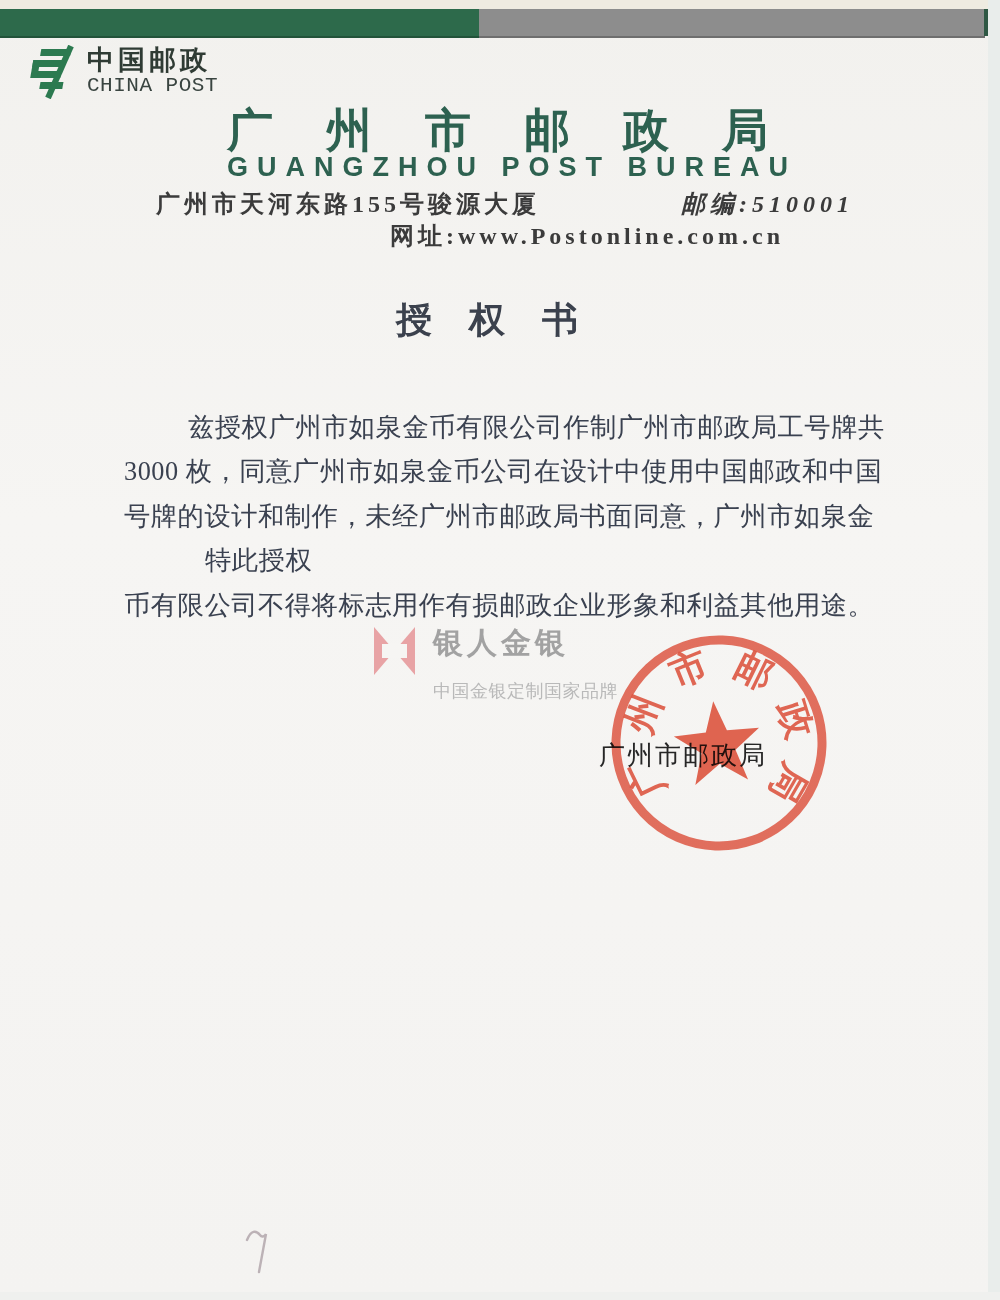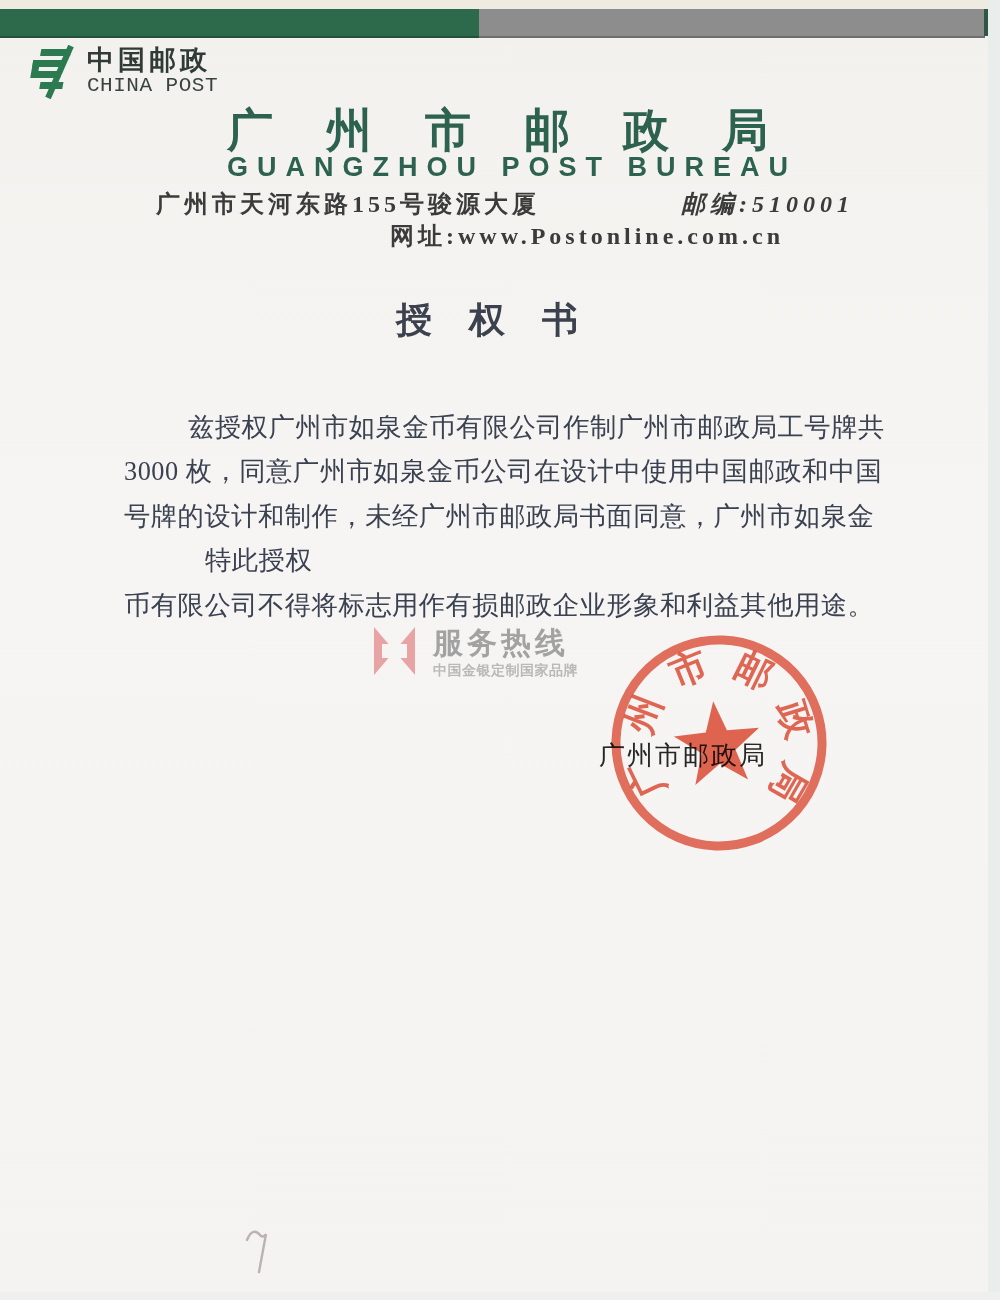--- a/index.html
+++ b/index.html
@@ -44,21 +44,21 @@
   .doc-body { position: absolute; left: 124px; top: 402px; width: 760px; font-size: 26.3px; color: #3a4150; }
   .doc-body .line { height: 36.4px; line-height: 36.4px; white-space: nowrap; letter-spacing: 0.5px; margin-top: 8px; }
   .doc-body .line.indent-first { padding-left: 64px; }
   .doc-body .line.indent-close { padding-left: 81px; }
   .doc-sign { position: absolute; left: 599px; top: 738px; font-size: 26px; color: #262626; letter-spacing: 2px; white-space: nowrap; }
   .doc-date { position: absolute; left: 580px; top: 787px; font-size: 25px; color: #262626; letter-spacing: 0.5px; white-space: nowrap; }
   
   .watermark { position: absolute; left: 374px; top: 627px; display: flex; align-items: flex-start; }
   .wm-logo { width: 41px; height: 48px; margin-right: 18px; }
   .wm-brand { font-family: "Liberation Sans", "DejaVu Sans", sans-serif; font-size: 30px; font-weight: 700; color: #a2a2a2; letter-spacing: 4px; line-height: 32px; white-space: nowrap; }
-  .wm-tagline { font-family: "Liberation Sans", "DejaVu Sans", sans-serif; font-size: 14px; font-weight: 700; color: #b9b9b9; letter-spacing: 0.5px; margin-top: 3px; white-space: nowrap; }
+  .wm-tagline { font-family: "Liberation Sans", "DejaVu Sans", sans-serif; font-size: 18px; font-weight: 400; color: #b9b9b9; letter-spacing: 0.5px; margin-top: 20px; white-space: nowrap; }
   
   .stamp { position: absolute; left: 601px; top: 625px; width: 236px; height: 236px; mix-blend-mode: multiply; opacity: 0.88; transform: rotate(2deg); }
   
   .pen-mark { position: absolute; left: 244px; top: 1226px; width: 36px; height: 52px; }
 </style>
 </head>
 <body>
 
 <div class="page">
 
@@ -110,21 +110,21 @@
     <div class="line">币有限公司不得将标志用作有损邮政企业形象和利益其他用途。</div>
   </div>
 
   <div class="watermark">
     <svg class="wm-logo" viewBox="0 0 41 48">
       <polygon points="0,0 20.5,24 0,48" fill="#e8a3a5"></polygon>
       <polygon points="41,0 20.5,24 41,48" fill="#e8a3a5"></polygon>
       <rect x="8" y="17" width="25" height="14" fill="#f6f5f3"></rect>
     </svg>
     <div>
-      <div class="wm-brand">服务热线</div>
+      <div class="wm-brand">银人金银</div>
       <div class="wm-tagline">中国金银定制国家品牌</div>
     </div>
   </div>
 
   <div class="doc-sign">广州市邮政局</div>
 
   <svg class="stamp" viewBox="0 0 236 236">
     <circle cx="118" cy="118" r="103" fill="none" stroke="#e3432b" stroke-width="9" opacity="0.85"></circle>
     <g transform="translate(117,121) rotate(-8)">
       <polygon points="0,-45 10.6,-14.6 42.8,-13.9 17.1,5.6 26.5,36.4 0,18 -26.5,36.4 -17.1,5.6 -42.8,-13.9 -10.6,-14.6" fill="#e3432b" opacity="0.92"></polygon>

